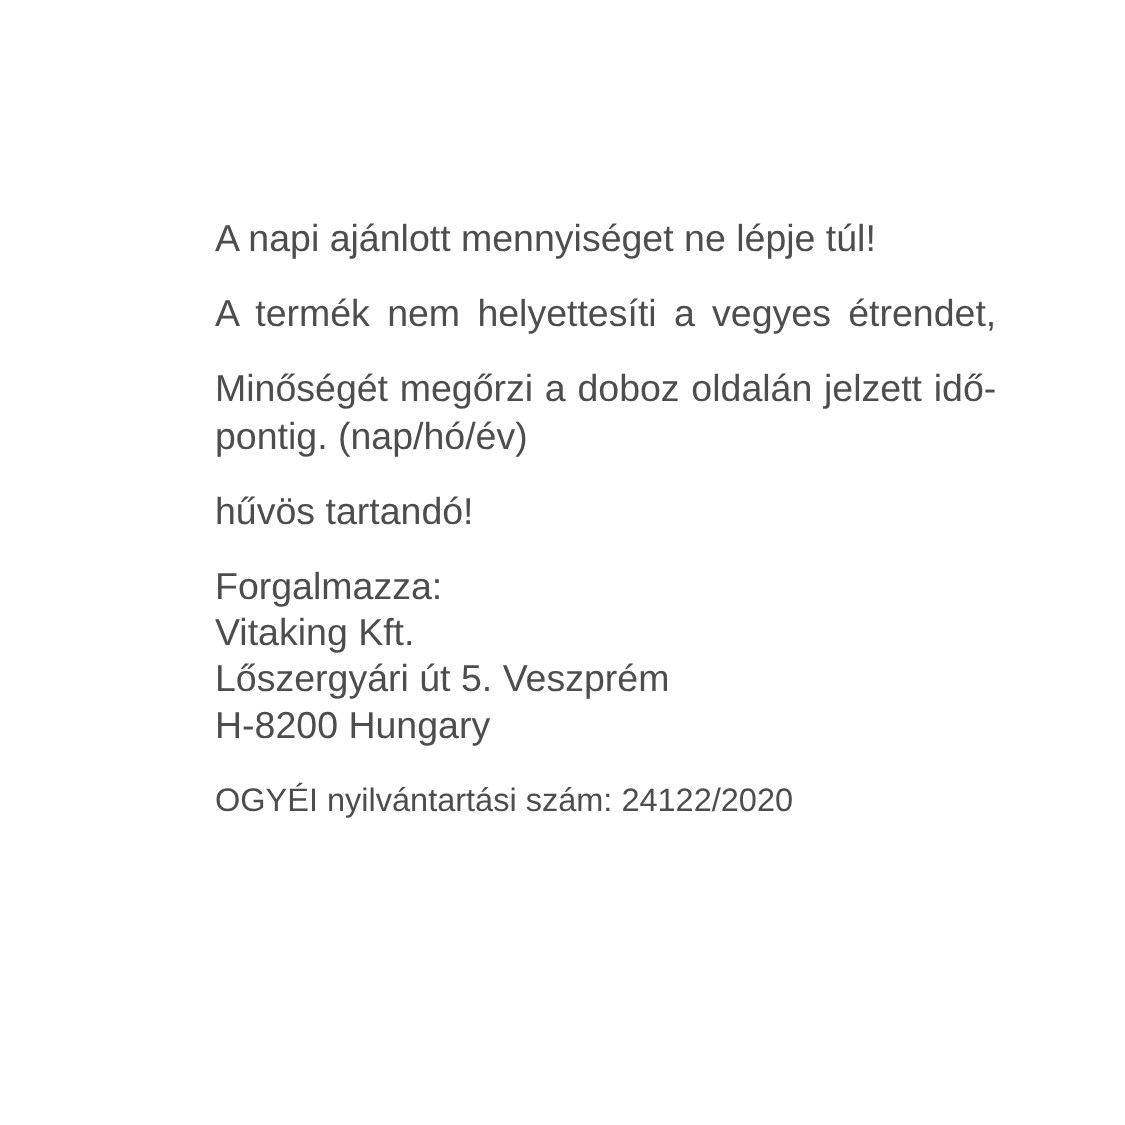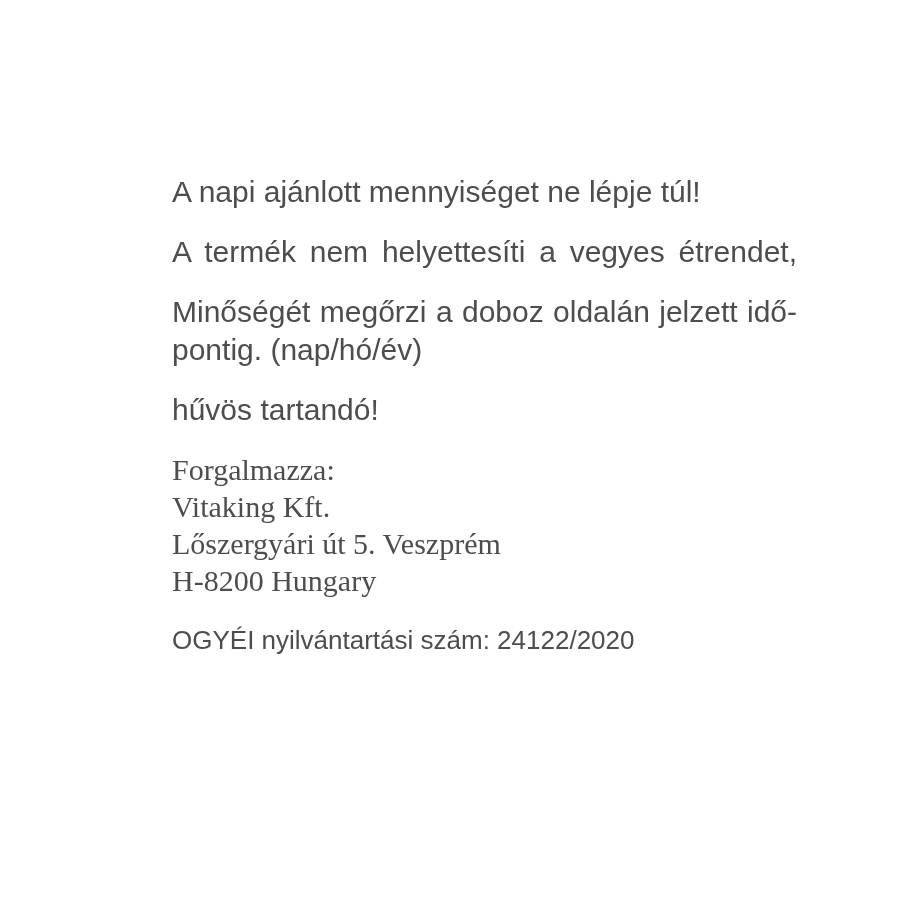--- a/index.html
+++ b/index.html
@@ -37,21 +37,20 @@
     text-align: left;
     white-space: normal;
   }
   .line.just {
     text-align: justify;
     text-align-last: justify;
     text-justify: inter-word;
   }
   .para.address .line {
     line-height: 37px;
-    font-family: Liberation Serif, serif;
   }
   .para.registration {
     margin-bottom: 0;
   }
   .para.registration .line {
     font-size: 26px;
   }
 </style>
 </head>
 <body>

